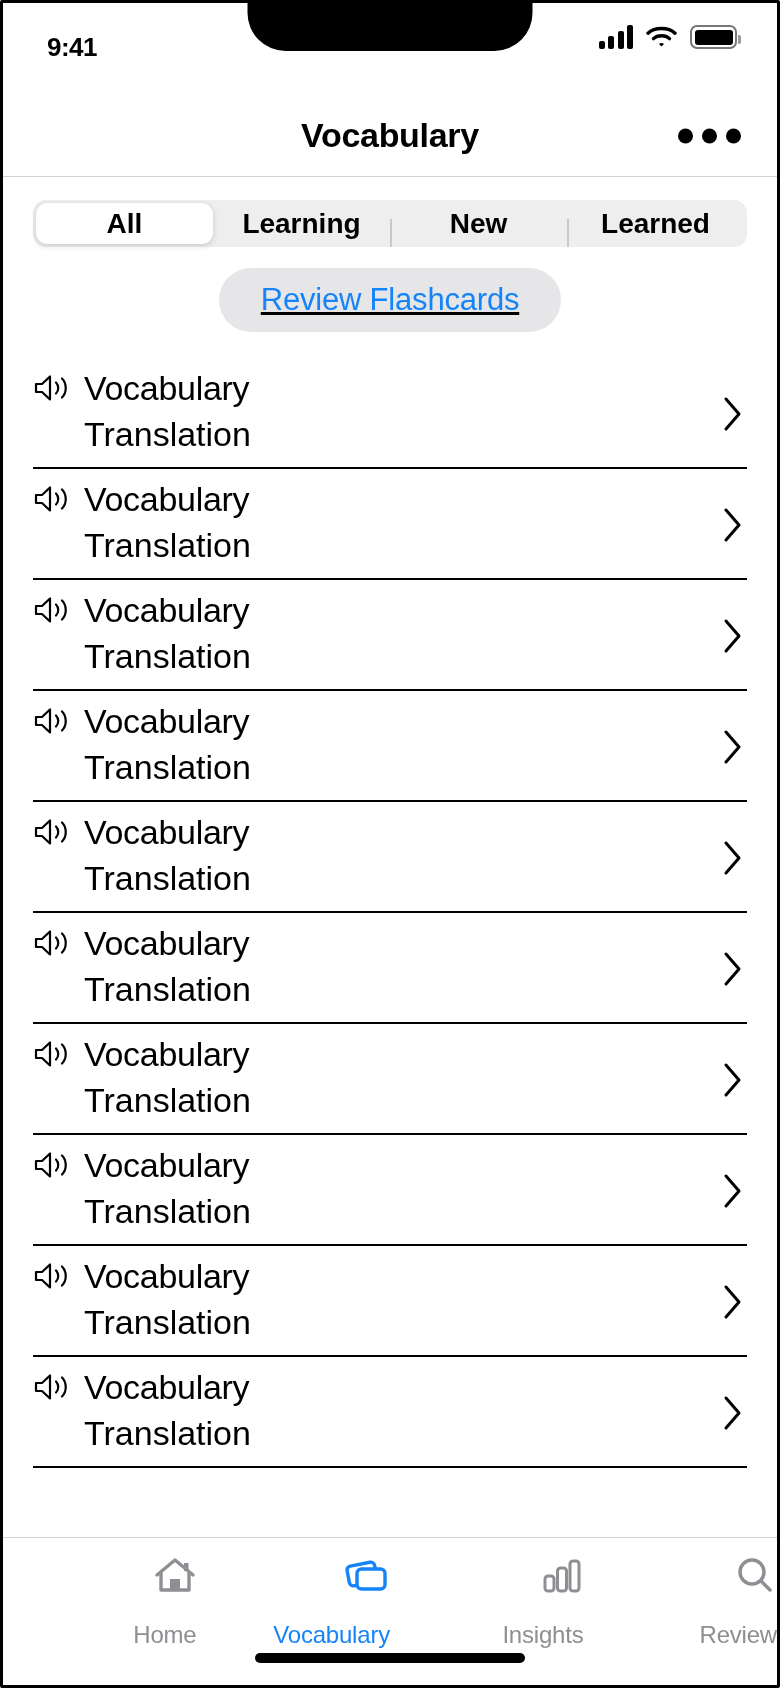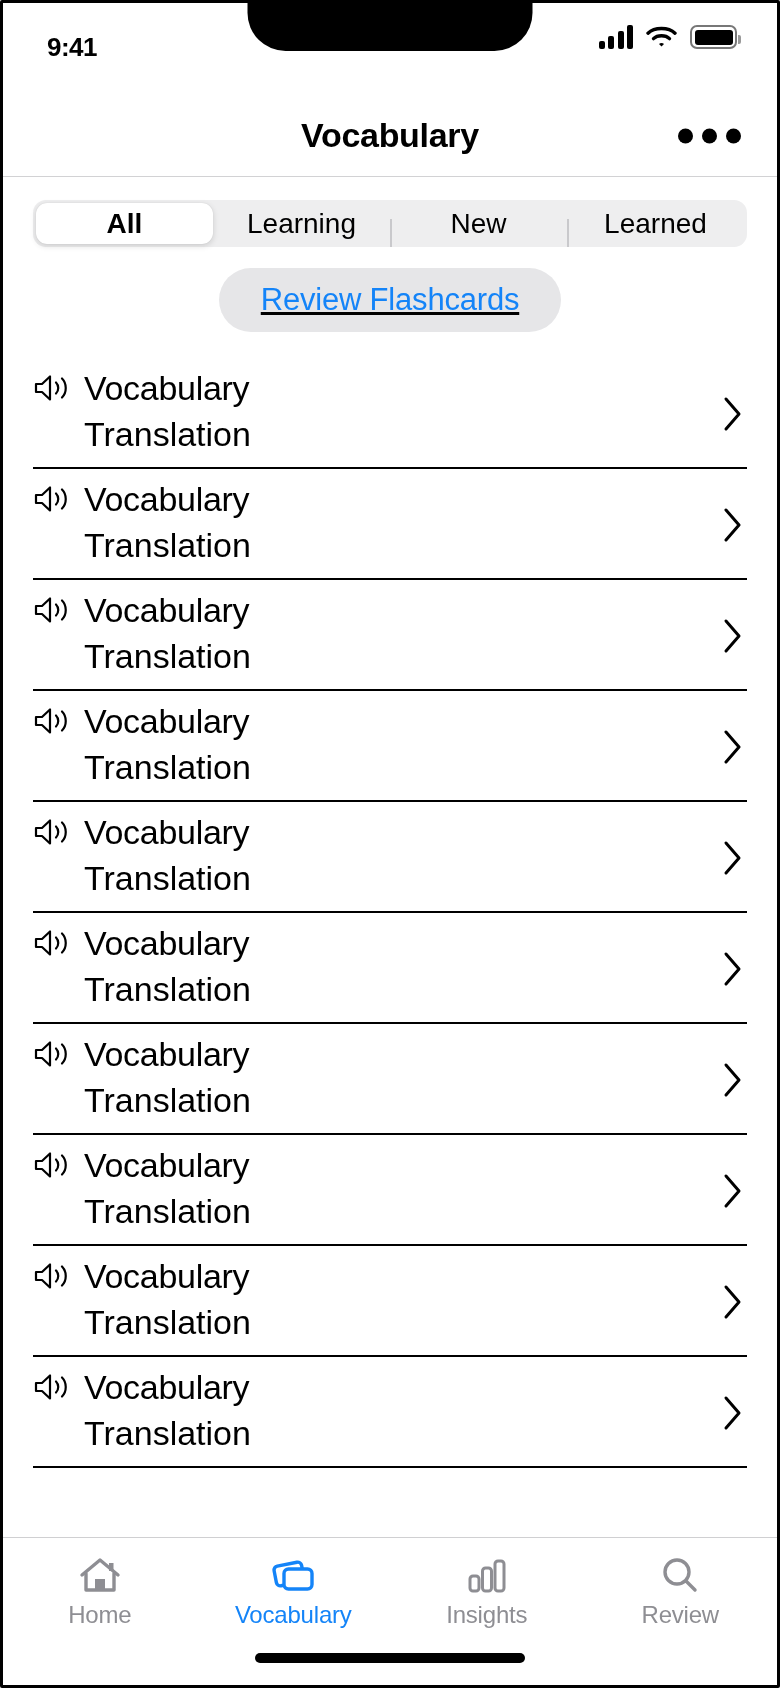--- a/index.html
+++ b/index.html
@@ -90,20 +90,21 @@
     border-radius:13px;
     padding:3px;
   }
   .seg {
     flex:1;
     display:flex; align-items:center; justify-content:center;
     font-size:28px; color:#000;
     position:relative;
     border-radius:11px;
     cursor:pointer;
+    font-weight:bold;
   }
   .seg.active {
     background:#ffffff;
     font-weight:700;
     box-shadow:0 2px 6px rgba(0,0,0,0.14), 0 0 1px rgba(0,0,0,0.14);
   }
   .seg + .seg::before {
     content:"";
     position:absolute; left:0; top:16px;
     width:1.5px; height:28px; background:#c9c9cc;
@@ -154,21 +155,21 @@
   .tabbar {
     position:absolute; left:0; right:0; bottom:0;
     height:148px;
     background:#ffffff;
     border-top:1.5px solid #d0d0d2;
     display:flex; align-items:flex-start;
     padding-top:16px;
   }
   .tab {
     flex:1;
-    display:flex; flex-direction:column; align-items:center; gap:3px;
+    display:flex; flex-direction:column; align-items:flex-end; gap:23px;
     cursor:pointer;
   }
   .tab-ico { height:44px; display:flex; align-items:center; justify-content:center; }
   .tab-label { font-size:24px; color:#8e8e93; letter-spacing:-0.2px; }
   .tab.active .tab-label { color:#1484f8; }
 
   .home-indicator {
     position:absolute; left:50%; bottom:22px; transform:translateX(-50%);
     width:270px; height:10px; background:#000; border-radius:6px;
   }

